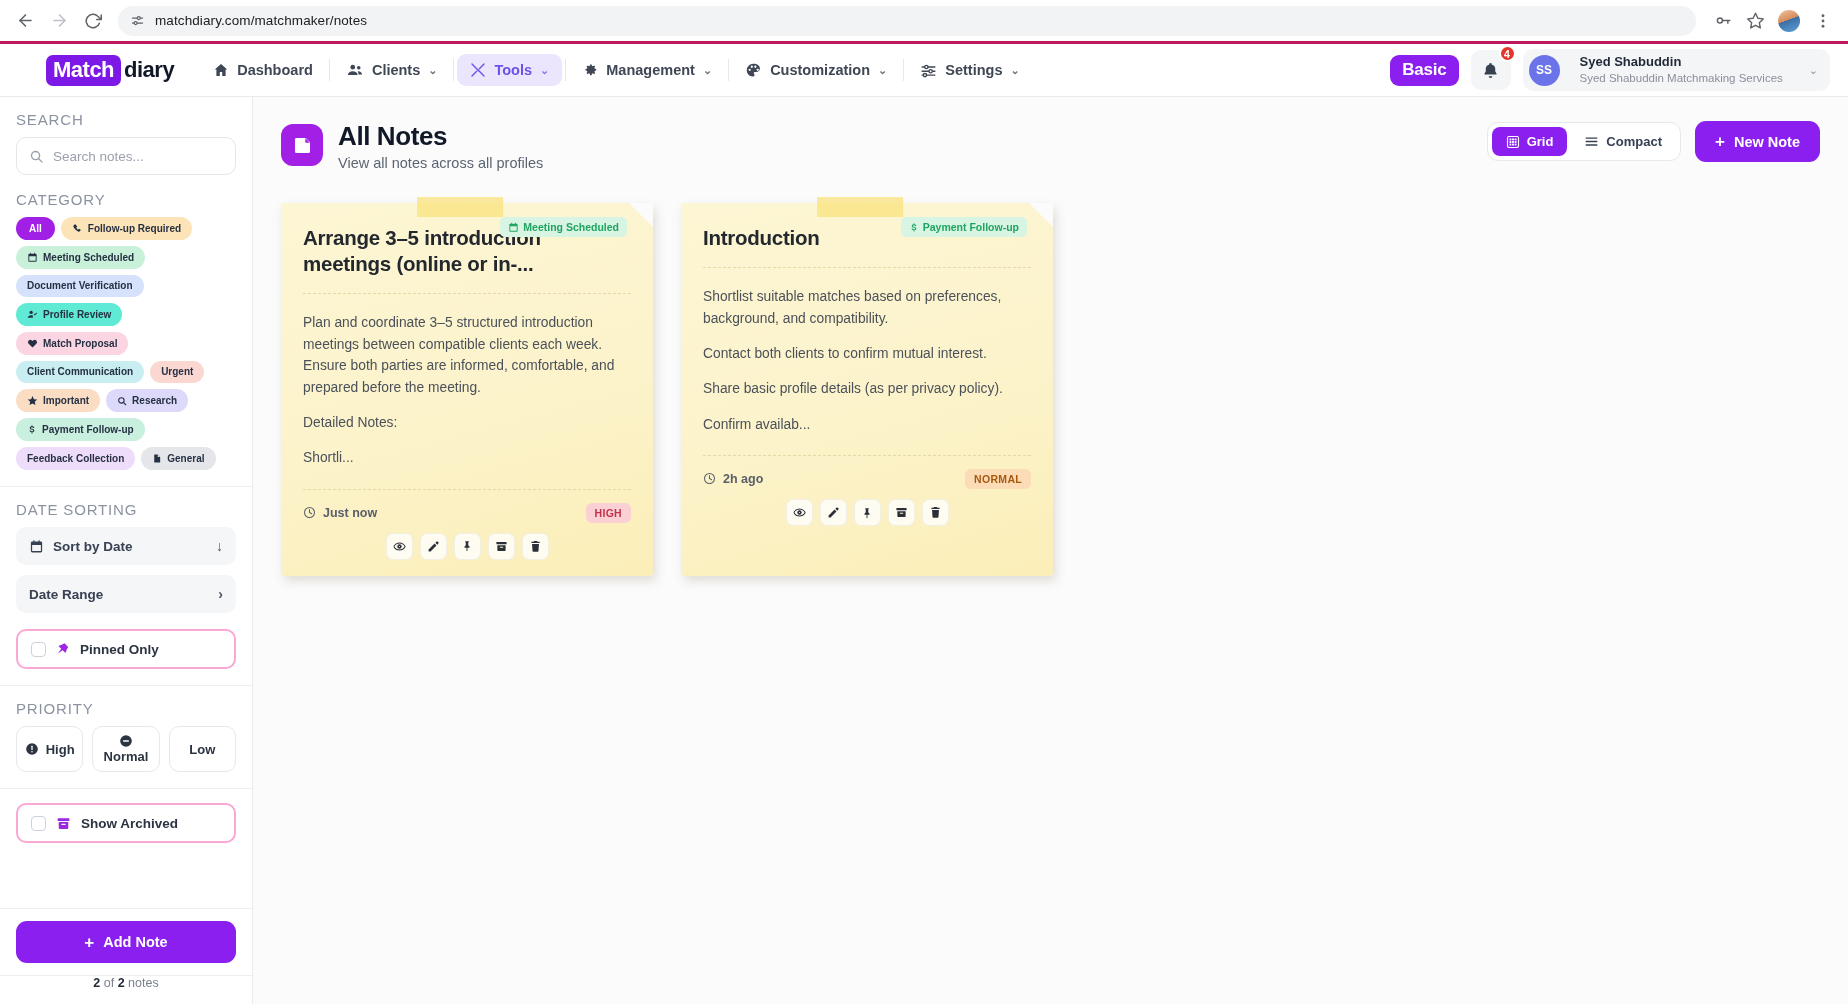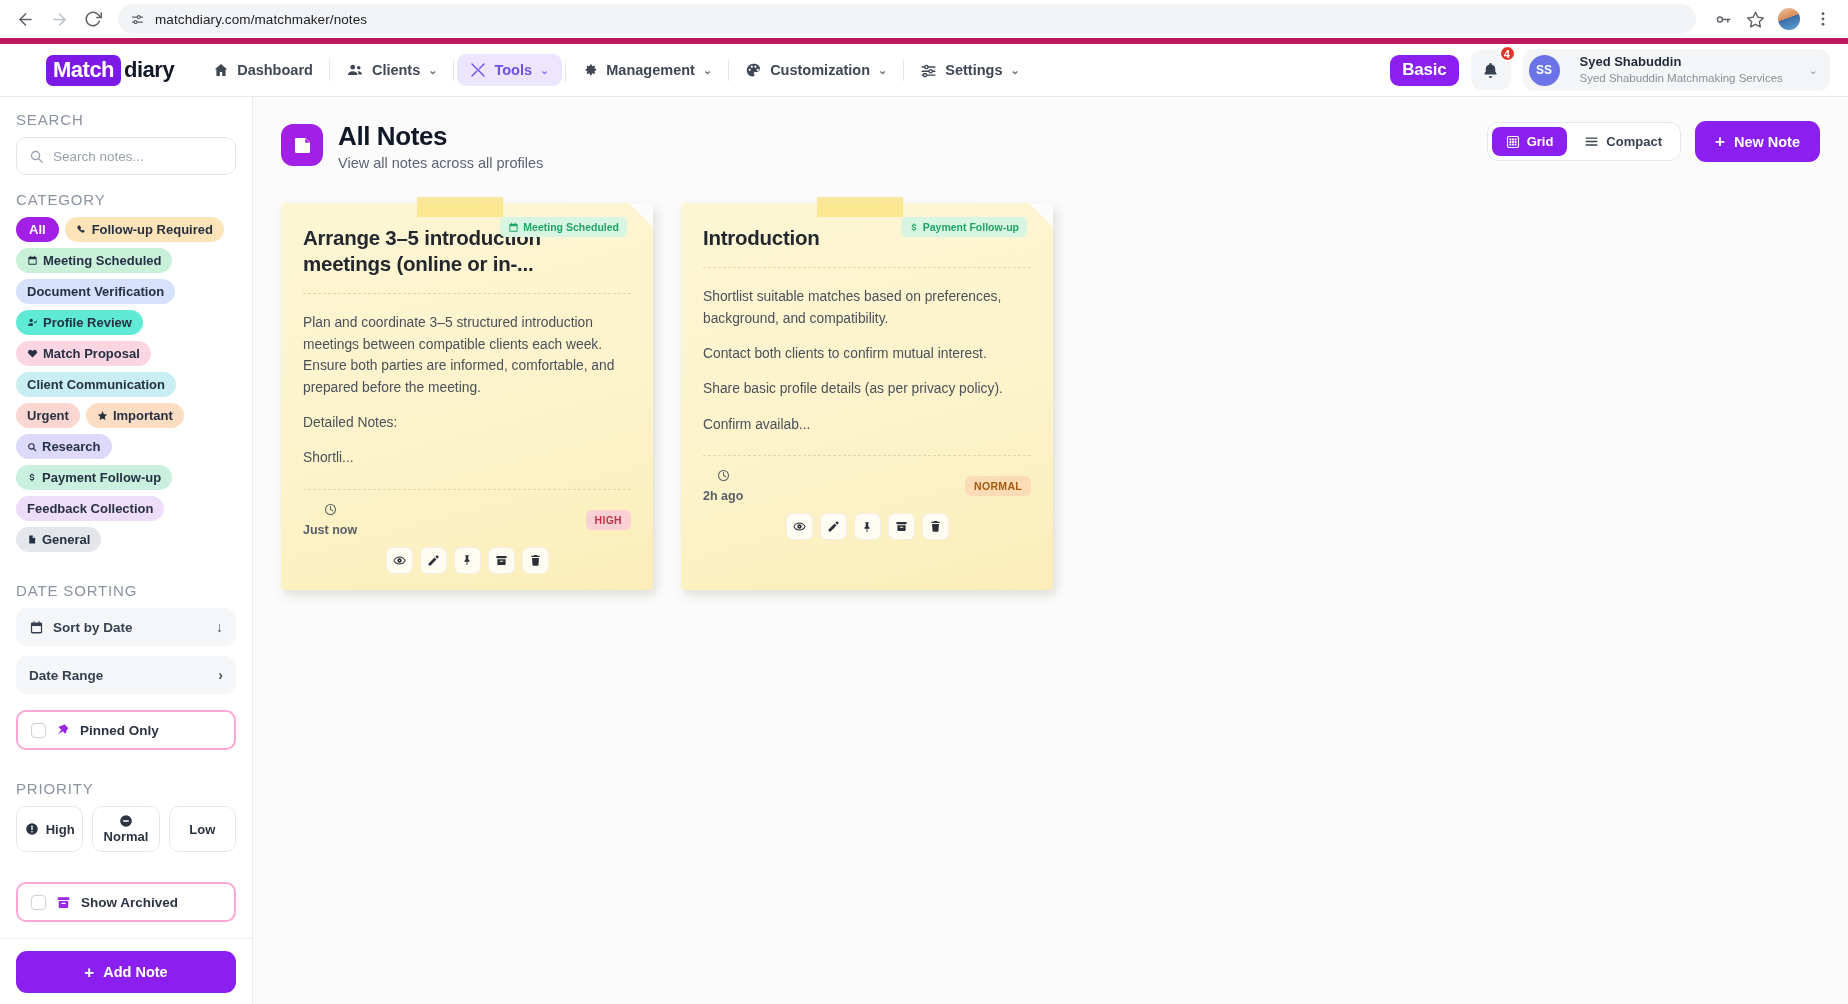--- a/index.html
+++ b/index.html
@@ -12,21 +12,21 @@
   }
 
   
   .browser-bar {
     height: 44px;
     background: #ffffff;
     display: flex;
     align-items: center;
     gap: 4px;
     padding: 0 10px;
-    border-bottom: 6px solid #be185d;
+    border-bottom: 3px solid #be185d;
   }
   .nav-btn {
     width: 30px; height: 30px;
     display: flex; align-items: center; justify-content: center;
     border-radius: 50%;
     color: #5f6368;
   }
   .nav-btn.disabled { color: #bdc1c6; }
   .url-box {
     flex: 1;
@@ -140,21 +140,21 @@
   }
   .search-box input {
     border: none; outline: none; background: transparent;
     font-family: inherit; font-size: 13.5px; color: #374151; width: 100%;
   }
   .search-box input::placeholder { color: #9aa1ad; }
 
   .pill-wrap { display: flex; flex-wrap: wrap; gap: 6px; }
   .pill {
     display: inline-flex; align-items: center; gap: 5px;
-    font-size: 13px; font-weight: bold;
+    font-size: 10px; font-weight: bold;
     padding: 6px 11px; border-radius: 14px;
     color: #263043; white-space: nowrap; line-height: 1;
   }
   .pill.all { background: #a21fe6; color: #fff; padding: 6px 13px; }
   .pill .pi { font-size: 10.5px; }
 
   .sb-divider { height: 1px; background: #edeff2; }
 
   .sb-row {
     display: flex; align-items: center;
@@ -275,22 +275,22 @@
   .note-body { font-size: 13.8px; color: #4b5159; line-height: 1.55; }
   .note-body p { margin-bottom: 14px; }
   .note-body p:last-child { margin-bottom: 0; }
   .foot-rule { border-top: 1.5px dashed #e3d9a6; margin-top: 20px; }
 
   .note-meta {
     display: flex; align-items: center;
     padding-top: 13px;
   }
   .meta-time {
-    display:flex; align-items:center; gap: 7px;
-    font-size: 12.5px; font-weight: bold; color: #585f6a; flex-direction: column;
+    display:flex; gap: 7px;
+    font-size: 12.5px; font-weight: bold; color: #585f6a;
   }
   .prio-badge {
     margin-left: auto;
     font-size: 10.5px; font-weight: bold;
     padding: 4px 9px; border-radius: 6px;
     letter-spacing: .3px;
   }
   .prio-badge.high { background: #fbd0d4; color: #c03248; }
   .prio-badge.normal { background: #fbdcb6; color: #a7590f; }
 

